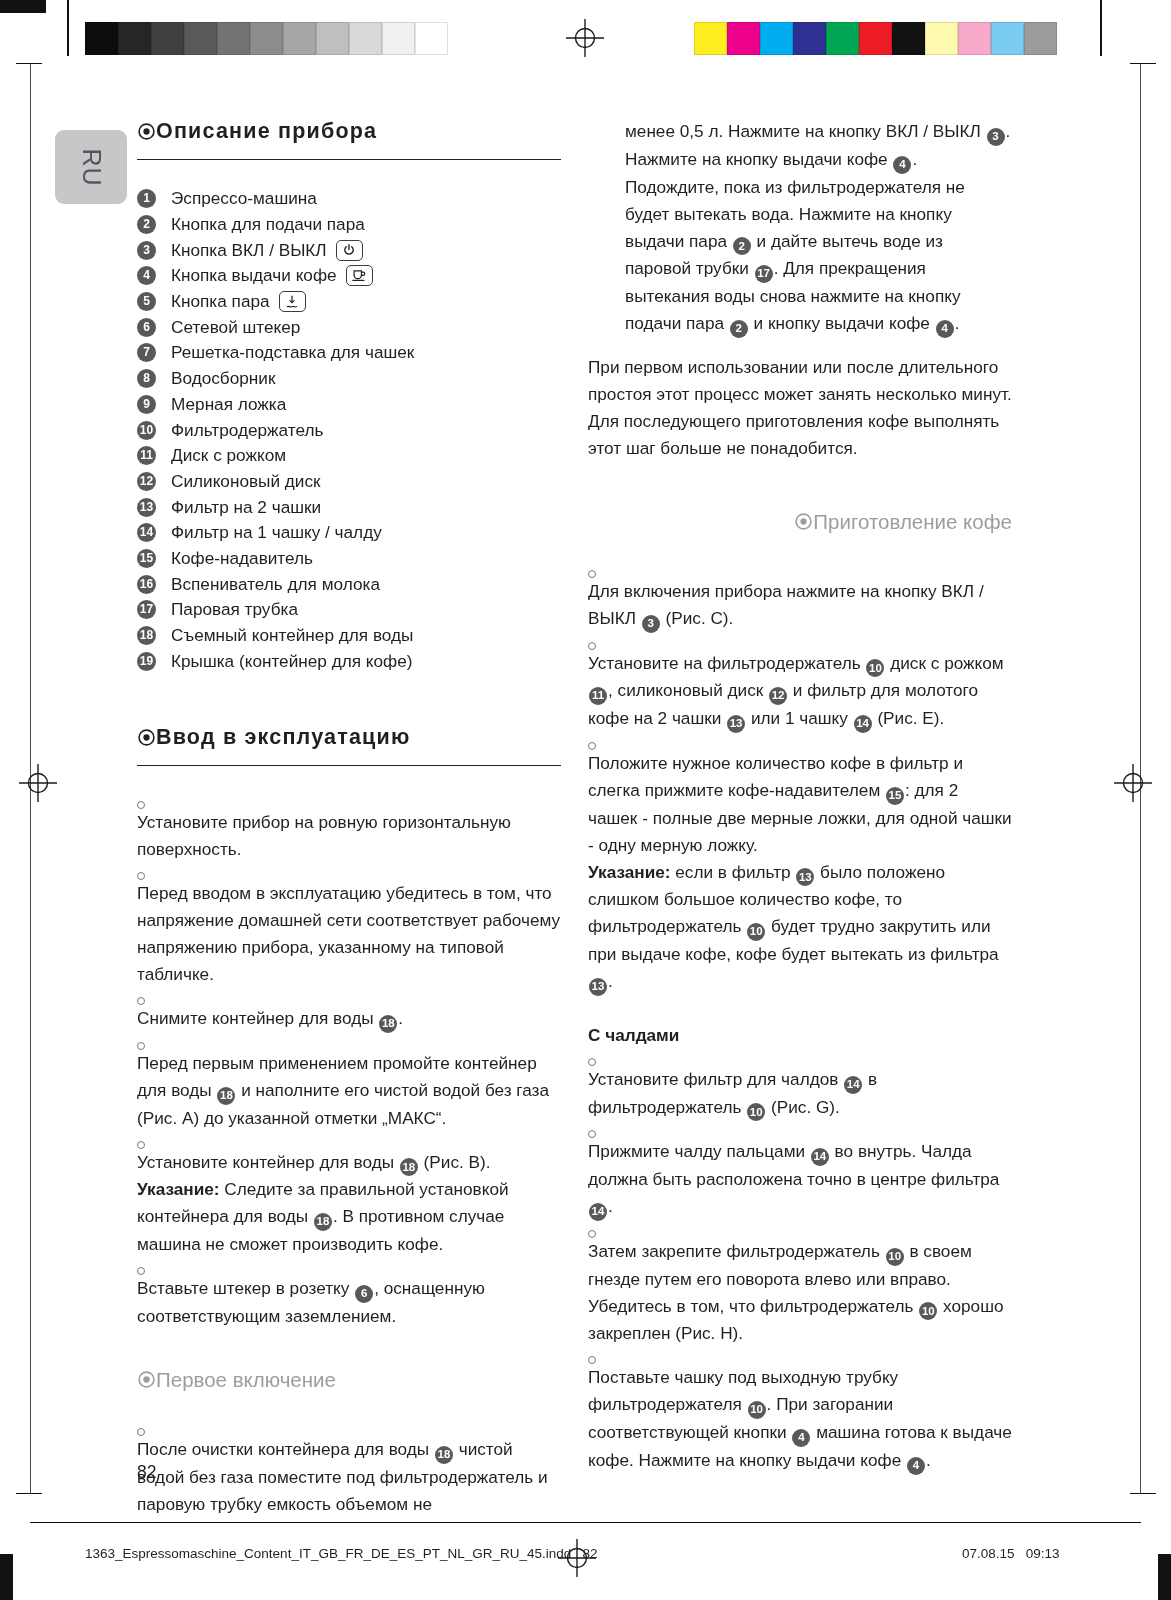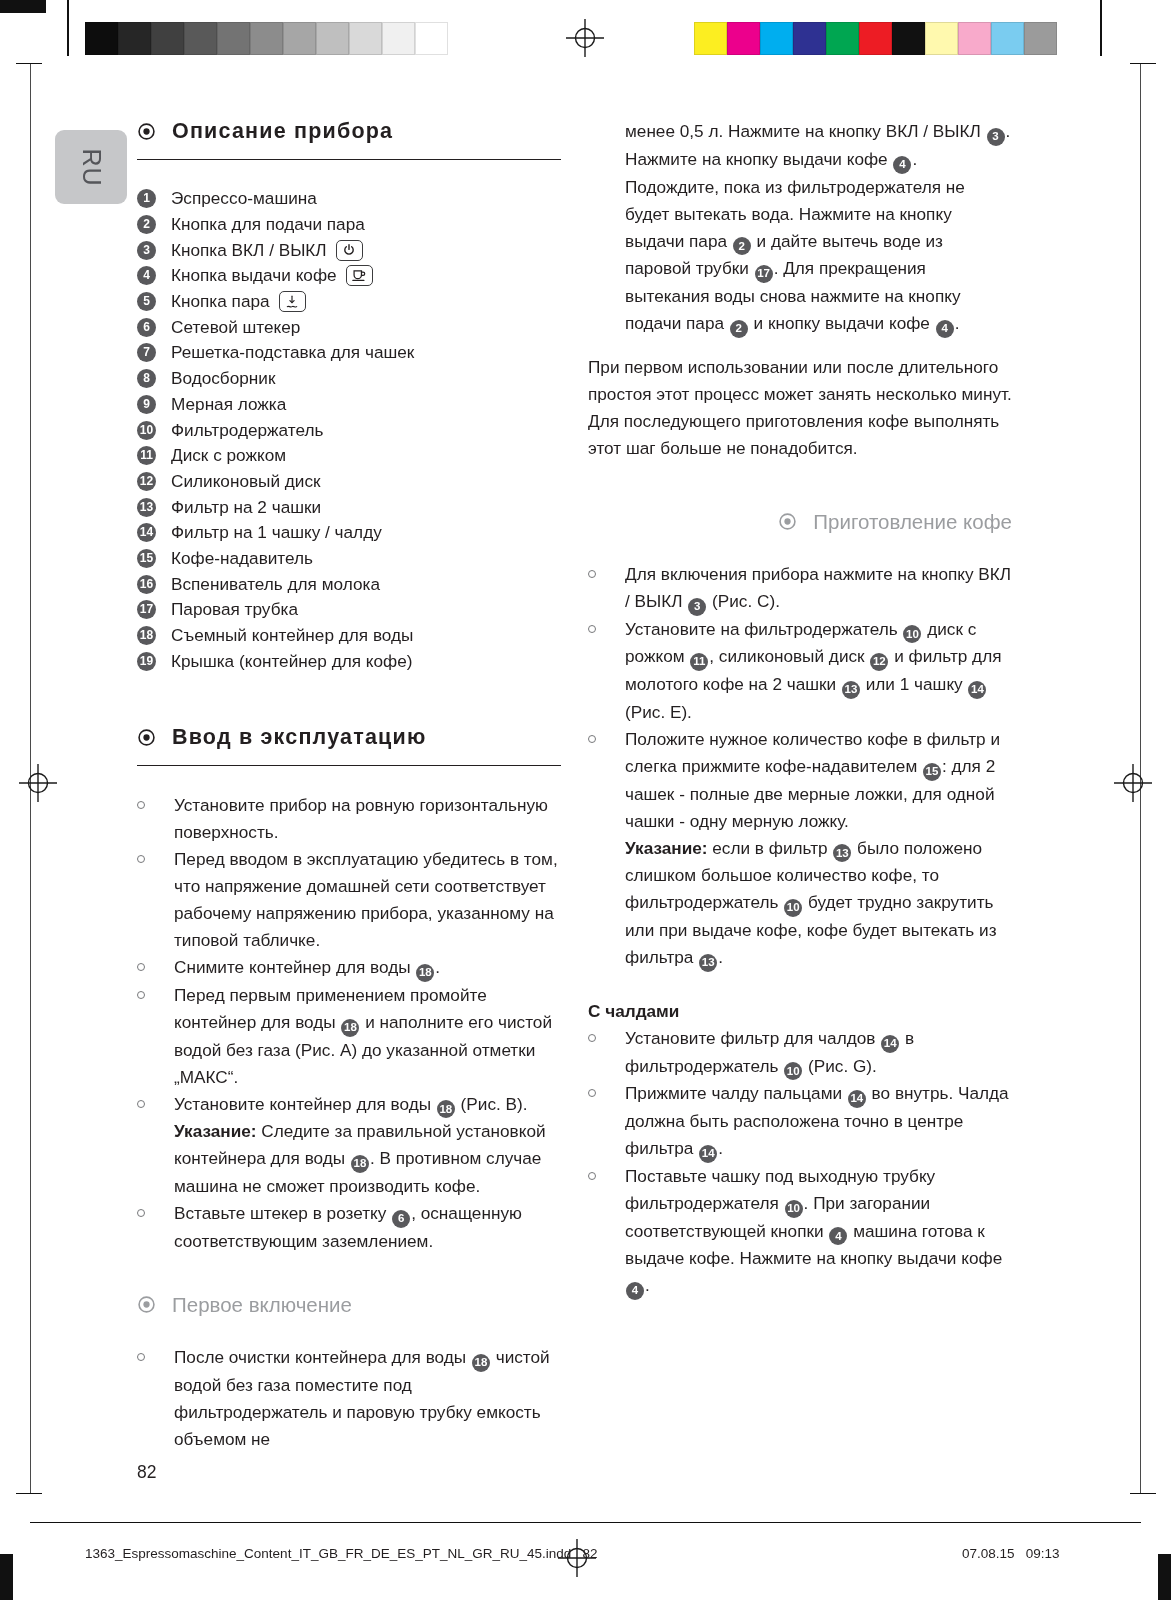--- a/index.html
+++ b/index.html
@@ -28,21 +28,21 @@
   .footer-text { position:absolute; top:1546px; font-size:13.5px; color:#231f20; white-space:pre; }
   .footer-left { left:85px; }
   .footer-right { left:962px; }
 
   
   .col { position:absolute; top:118px; width:424px; font-size:17.2px; line-height:27px; }
   .col-left  { left:137px; }
   .col-right { left:588px; }
 
   
-  .sec-head { display:flex; align-items:center; gap:16px; }
+  .sec-head { display:flex; align-items:center; }
   .sec-head.black {
     margin-top:50px; padding-bottom:14px; border-bottom:1.5px solid #231f20; margin-bottom:26px;
     color:#231f20;
   }
   .col > .sec-head.black:first-child { margin-top:0; }
   .sec-head.black .sec-title { font-size:21.5px; font-weight:bold; letter-spacing:1.2px; }
   .sec-head.gray { color:#9b9da0; margin-top:36px; margin-bottom:26px; }
   .col-right .sec-head.gray { margin-top:46px;justify-content:flex-end; }
   .sec-head.gray .sec-title { font-size:20.5px; font-weight:400; }
   .bullseye { display:inline-flex; }
@@ -54,21 +54,21 @@
     font-size:12px; font-weight:bold; display:flex; align-items:center; justify-content:center; flex:none;
   }
   .numtext { margin-left:15px; font-size:17.2px; }
   .btn-icon-box {
     margin-left:9px; width:27px; height:21px; border:1.4px solid #3c3c3e; border-radius:5px;
     display:inline-flex; align-items:center; justify-content:center; color:#231f20; flex:none;
   }
 
   
   .bullets { margin-top:0; }
-  .bullet-item { display:flex; }
+  .bullet-item { display:flex;flex-direction:column; }
   .bullet-marker { width:37px; flex:none; padding-top:9px; }
   .bullet-marker .dot { display:block; width:8px; height:8px; border:1.6px solid #77787b; border-radius:50%; }
   .bullet-text { flex:1; }
   .hang { padding-left:37px; }
   .para { margin-top:16px; }
   .boldline { font-weight:bold; margin-top:26px; }
   strong { font-weight:bold; }
 
   .ref {
     display:inline-flex; width:18px; height:18px; border-radius:50%; background:#59595c; color:#fff;
@@ -372,20 +372,26 @@
         <div class="bullet-item">
           <span class="bullet-marker">
             <span class="dot"></span>
           </span>
           <div class="bullet-text">Прижмите чалду пальцами <span class="ref">14</span> во внутрь. Чалда должна быть расположена точно в центре фильтра <span class="ref">14</span>.</div>
         </div>
         <div class="bullet-item">
           <span class="bullet-marker">
             <span class="dot"></span>
           </span>
+          <div class="bullet-text">Затем закрепите фильтродержатель <span class="ref">10</span> в своем гнезде путем его поворота влево или вправо. Убедитесь в том, что фильтродержатель <span class="ref">10</span> хорошо закреплен (Рис. Н).</div>
+        </div>
+        <div class="bullet-item">
+          <span class="bullet-marker">
+            <span class="dot"></span>
+          </span>
           <div class="bullet-text">Поставьте чашку под выходную трубку фильтродержателя <span class="ref">10</span>. При загорании соответствующей кнопки <span class="ref">4</span> машина готова к выдаче кофе. Нажмите на кнопку выдачи кофе <span class="ref">4</span>.</div>
         </div>
       </div>
     </div>
 
   <div class="page-number">82</div>
   <div class="footer-text footer-left">1363_Espressomaschine_Content_IT_GB_FR_DE_ES_PT_NL_GR_RU_45.indd   82</div>
   <div class="footer-text footer-right">07.08.15   09:13</div>
 
 </div>

